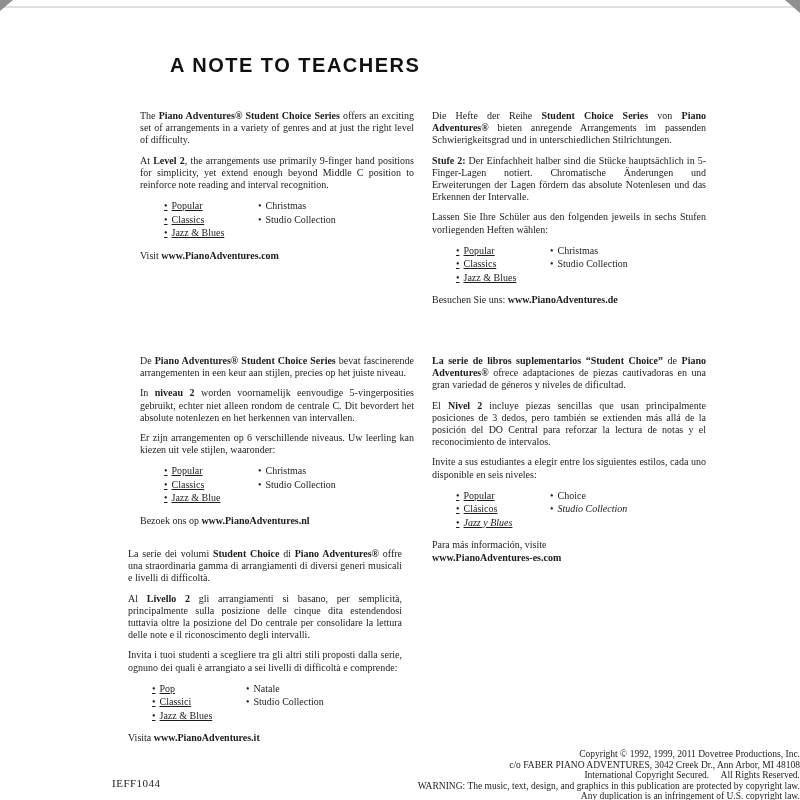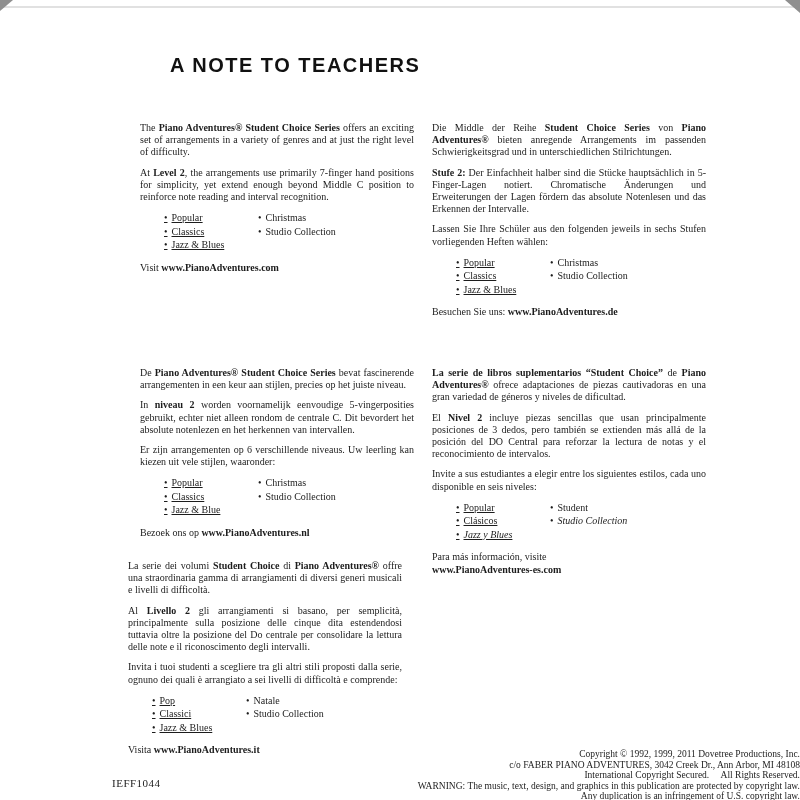--- a/index.html
+++ b/index.html
@@ -24,21 +24,21 @@
 
   .title {
     position: absolute; left: 170px; top: 54px; margin: 0;
     font-family: "Liberation Sans", sans-serif;
     font-size: 20px; font-weight: bold; letter-spacing: 1.5px;
     color: #111111; white-space: nowrap;
   }
 
   .text-block {
     position: absolute; width: 274px;
-    font-size: 10px; line-height: 12.2px; margin-top: 12px;
+    font-size: 10px; line-height: 12.2px;
   }
   .sec-english { left: 140px; top: 110px; }
   .sec-german  { left: 432px; top: 110px; }
   .sec-dutch   { left: 140px; top: 355px; }
   .sec-spanish { left: 432px; top: 355px; }
   .sec-italian { left: 128px; top: 548px; }
 
   .para { margin: 0 0 8px; text-align: justify; }
   .b { font-weight: bold; }
   .i { font-style: italic; }
@@ -71,21 +71,21 @@
 <div class="corner corner-tr"></div>
 
 <div class="page">
 
   <h1 class="title">A NOTE TO TEACHERS</h1>
 
   <div id="sections">
   <section class="text-block sec-english">
     <div class="paras">
           <p class="para"><span>The </span><span class="b">Piano Adventures® Student Choice Series</span><span> offers an exciting set of arrangements in a variety of genres and at just the right level of difficulty.</span></p>
-          <p class="para"><span>At </span><span class="b">Level 2</span><span>, the arrangements use primarily 7-finger hand positions for simplicity, yet extend enough beyond Middle C position to reinforce note reading and interval recognition.</span></p>
+          <p class="para"><span>At </span><span class="b">Level 2</span><span>, the arrangements use primarily 9-finger hand positions for simplicity, yet extend enough beyond Middle C position to reinforce note reading and interval recognition.</span></p>
         </div>
     <div class="bullets">
           <div class="bullet-row">
             <div class="bullet-cell"><span class="dot">•</span><span>Popular</span></div>
             <div class="bullet-cell"><span class="dot">•</span><span>Christmas</span></div>
           </div>
           <div class="bullet-row">
             <div class="bullet-cell"><span class="dot">•</span><span>Classics</span></div>
             <div class="bullet-cell"><span class="dot">•</span><span>Studio Collection</span></div>
           </div>
@@ -141,21 +141,21 @@
             <div class="bullet-cell"><span class="dot">•</span><span>Jazz &amp; Blues</span></div>
           </div>
         </div>
     <div class="visit">
           <div class="visit-line"><span>Visita </span><span class="b">www.PianoAdventures.it</span></div>
         </div>
   </section>
 
   <section class="text-block sec-german">
     <div class="paras">
-          <p class="para"><span>Die Middle der Reihe </span><span class="b">Student Choice Series</span><span> von </span><span class="b">Piano Adventures®</span><span> bieten anregende Arrangements im passenden Schwierigkeitsgrad und in unterschiedlichen Stilrichtungen.</span></p>
+          <p class="para"><span>Die Hefte der Reihe </span><span class="b">Student Choice Series</span><span> von </span><span class="b">Piano Adventures®</span><span> bieten anregende Arrangements im passenden Schwierigkeitsgrad und in unterschiedlichen Stilrichtungen.</span></p>
           <p class="para"><span class="b">Stufe 2:</span><span> Der Einfachheit halber sind die Stücke hauptsächlich in 5-Finger-Lagen notiert. Chromatische Änderungen und Erweiterungen der Lagen fördern das absolute Notenlesen und das Erkennen der Intervalle.</span></p>
           <p class="para"><span>Lassen Sie Ihre Schüler aus den folgenden jeweils in sechs Stufen vorliegenden Heften wählen:</span></p>
         </div>
     <div class="bullets">
           <div class="bullet-row">
             <div class="bullet-cell"><span class="dot">•</span><span>Popular</span></div>
             <div class="bullet-cell"><span class="dot">•</span><span>Christmas</span></div>
           </div>
           <div class="bullet-row">
             <div class="bullet-cell"><span class="dot">•</span><span>Classics</span></div>
@@ -172,21 +172,21 @@
 
   <section class="text-block sec-spanish">
     <div class="paras">
           <p class="para"><span class="b">La serie de libros suplementarios “Student Choice”</span><span> de </span><span class="b">Piano Adventures®</span><span> ofrece adaptaciones de piezas cautivadoras en una gran variedad de géneros y niveles de dificultad.</span></p>
           <p class="para"><span>El </span><span class="b">Nivel 2</span><span> incluye piezas sencillas que usan principalmente posiciones de 3 dedos, pero también se extienden más allá de la posición del DO Central para reforzar la lectura de notas y el reconocimiento de intervalos.</span></p>
           <p class="para"><span>Invite a sus estudiantes a elegir entre los siguientes estilos, cada uno disponible en seis niveles:</span></p>
         </div>
     <div class="bullets">
           <div class="bullet-row">
             <div class="bullet-cell"><span class="dot">•</span><span>Popular</span></div>
-            <div class="bullet-cell"><span class="dot">•</span><span>Student</span></div>
+            <div class="bullet-cell"><span class="dot">•</span><span>Choice</span></div>
           </div>
           <div class="bullet-row">
             <div class="bullet-cell"><span class="dot">•</span><span>Clásicos</span></div>
             <div class="bullet-cell"><span class="dot">•</span><span class="i">Studio Collection</span></div>
           </div>
           <div class="bullet-row">
             <div class="bullet-cell"><span class="dot">•</span><span class="i">Jazz y Blues</span></div>
           </div>
         </div>
     <div class="visit">

